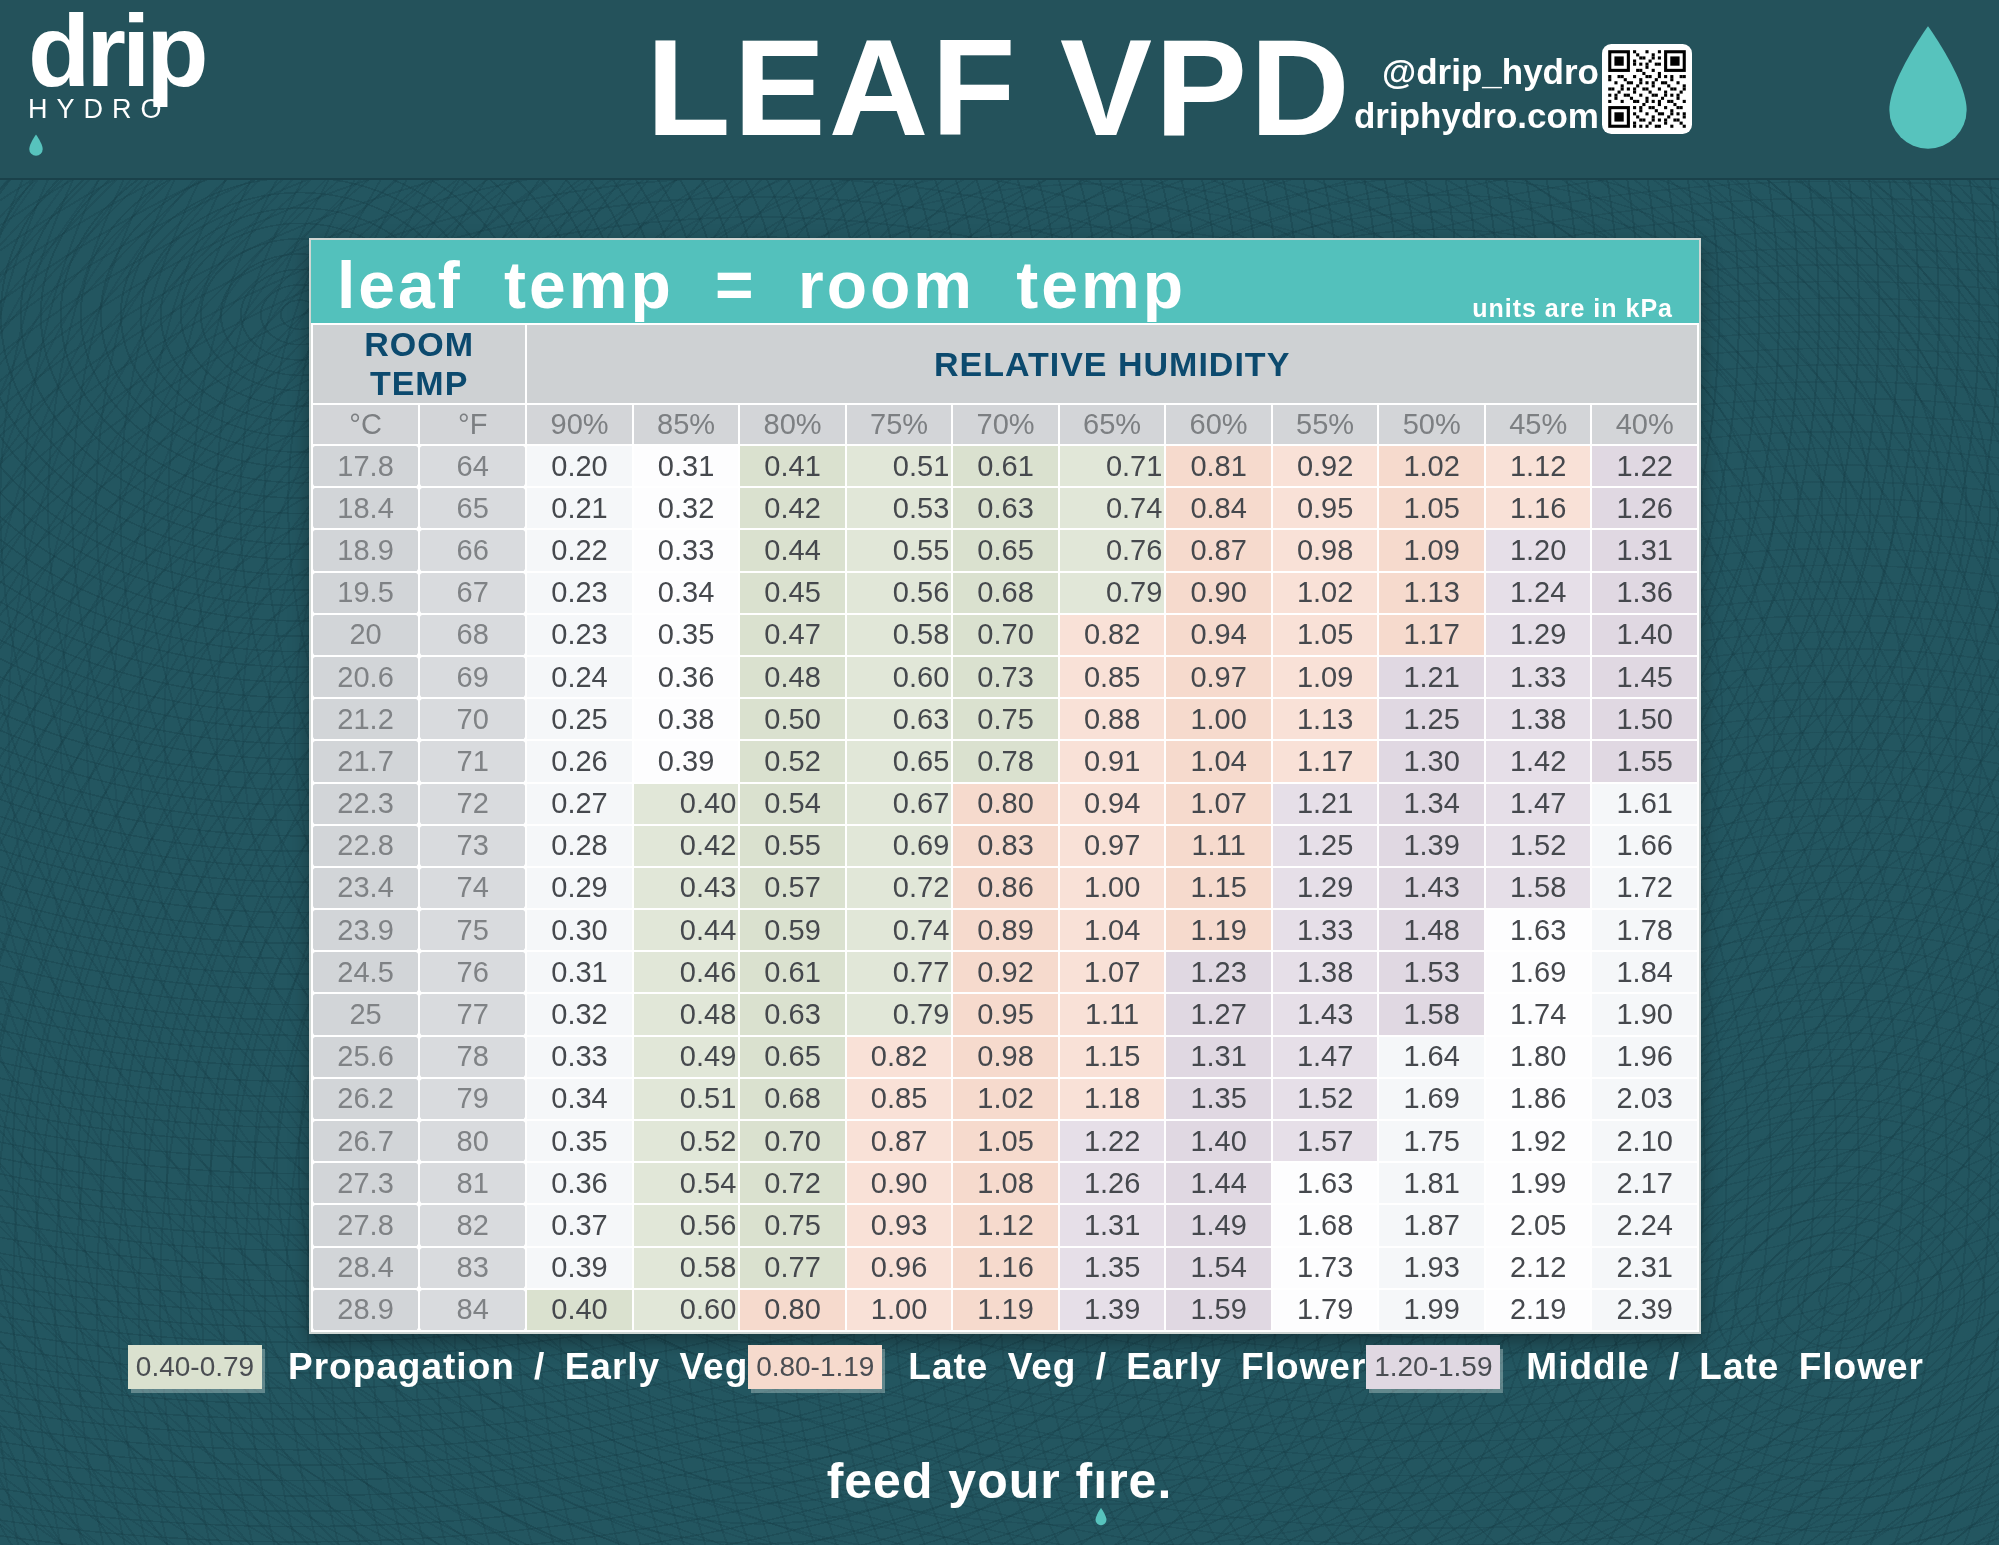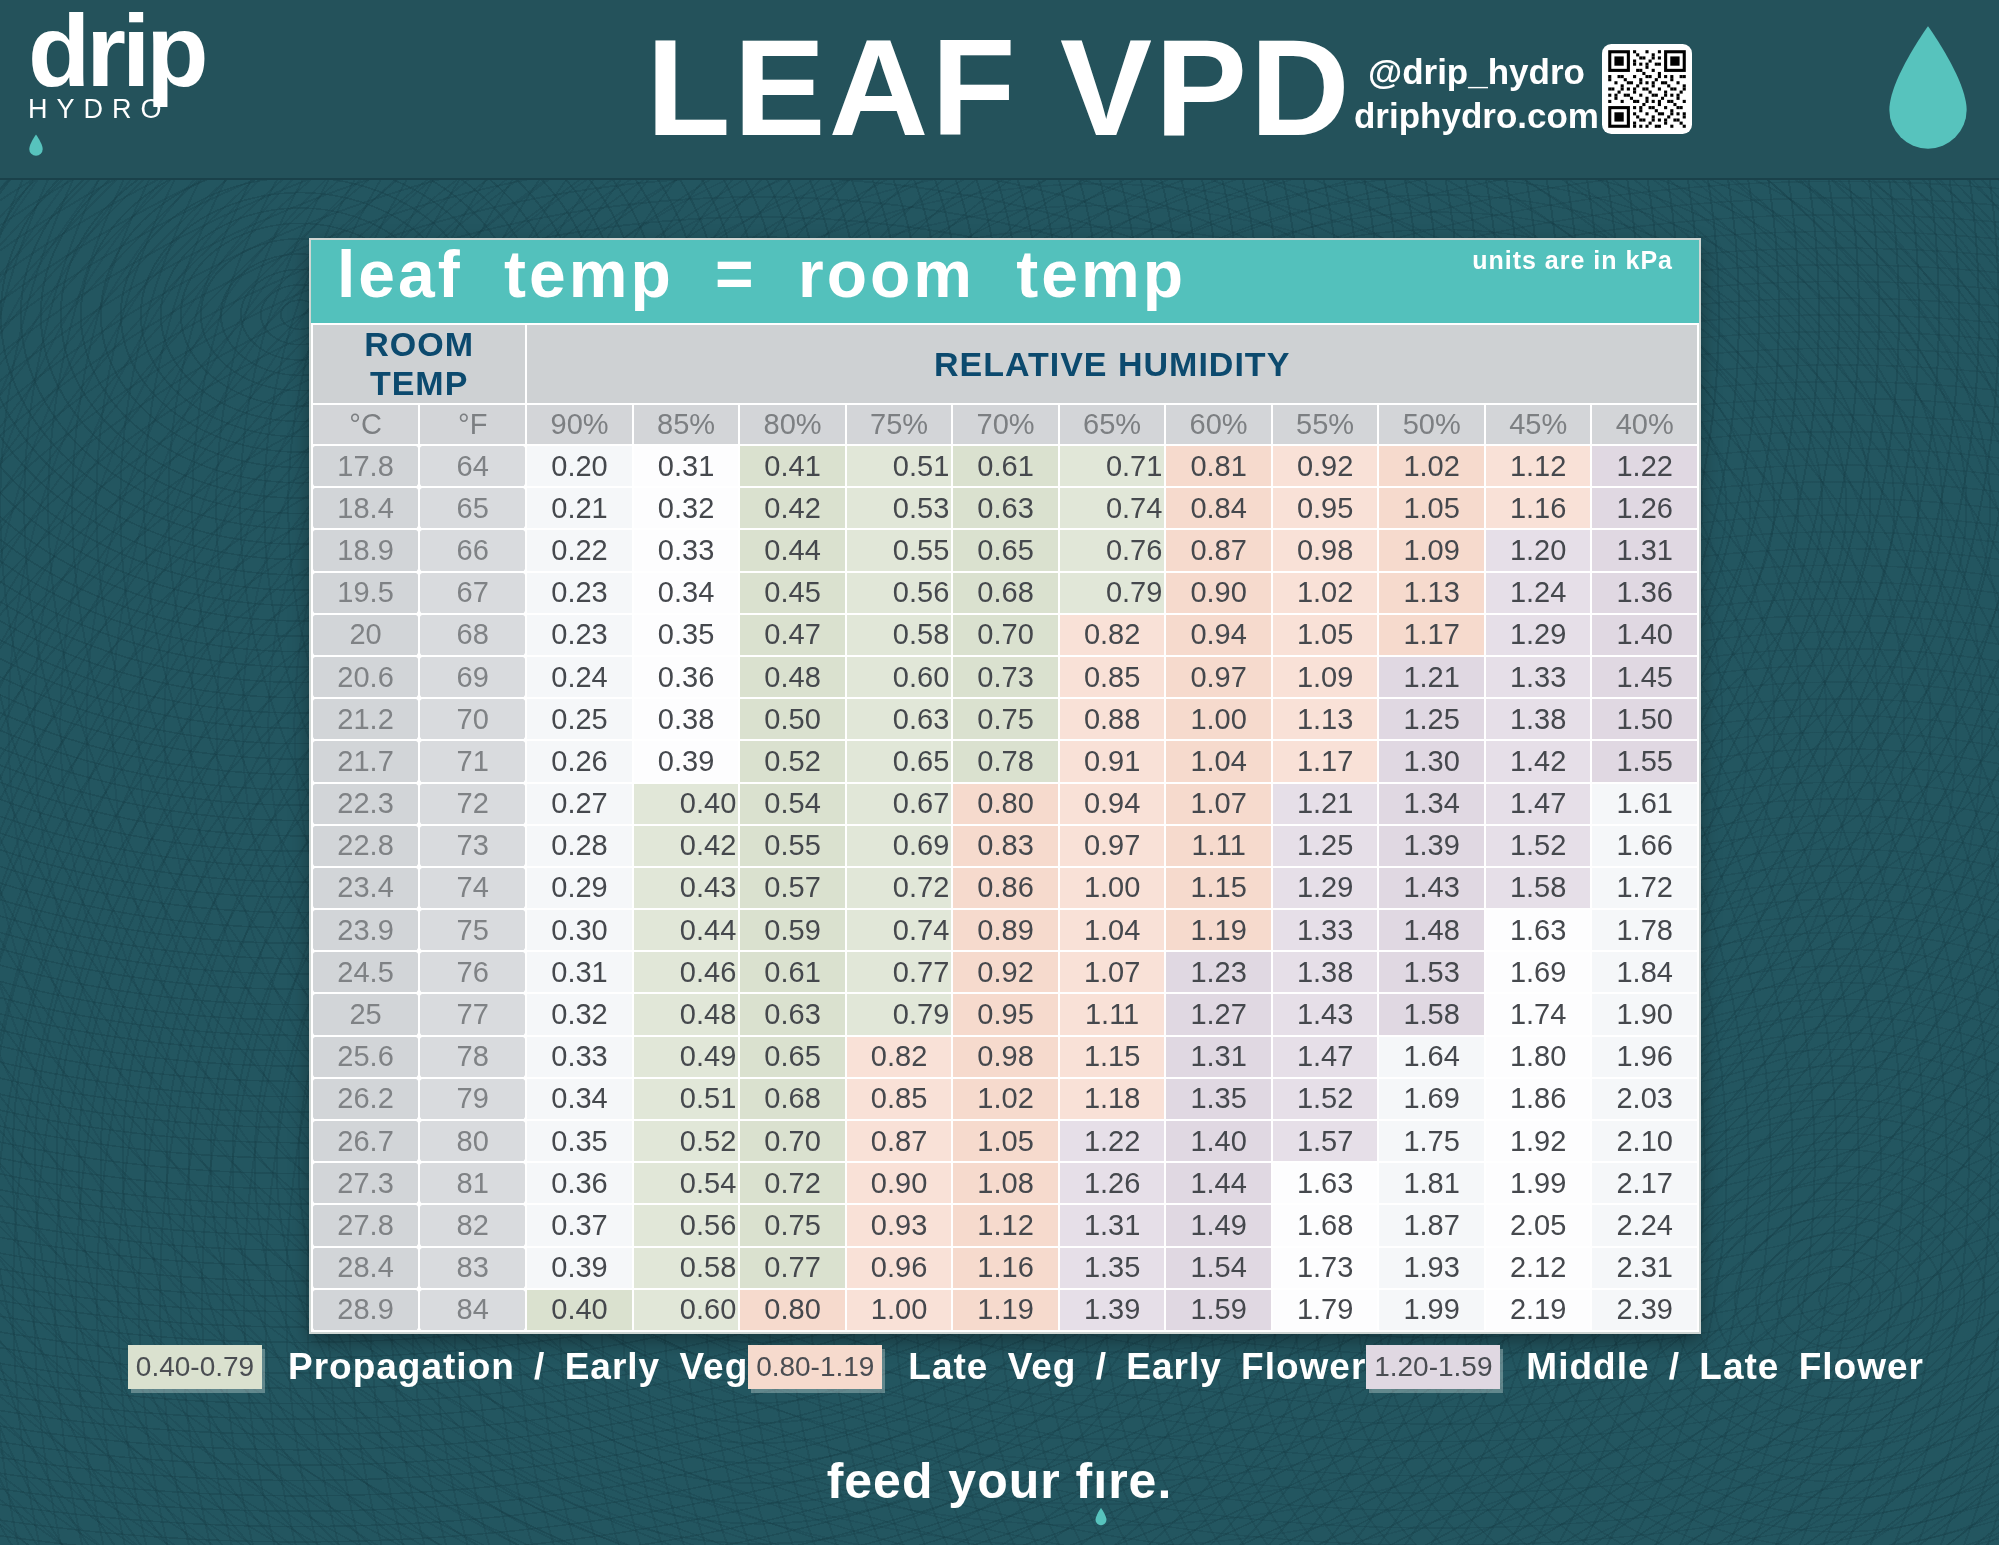--- a/index.html
+++ b/index.html
@@ -25,27 +25,27 @@
   
   .topbar{left:0;top:0;width:1999px;height:178px;background:#24525b;border-bottom:2px solid rgba(10,35,43,.35);}
   .logo{position:absolute;left:28px;top:0;color:#fff;}
   .logo-main{font-size:102px;font-weight:700;letter-spacing:-4px;line-height:1.0;}
   .logo-sub{display:flex;align-items:flex-start;gap:8px;margin-top:-8px;flex-direction:column;}
   .logo-sub-text{font-size:27px;letter-spacing:9px;font-weight:400;color:#fff;}
   .page-title{
     position:absolute;left:50%;top:18px;transform:translateX(-50%);
     color:#fff;font-size:138px;font-weight:700;letter-spacing:3px;white-space:nowrap;line-height:1;
   }
-  .handle-block{position:absolute;right:400px;top:50px;text-align:center;color:#fff;font-weight:700;font-size:35px;line-height:1.25;}
+  .handle-block{position:absolute;right:400px;top:50px;text-align:right;color:#fff;font-weight:700;font-size:35px;line-height:1.25;}
   .qr{position:absolute;left:1602px;top:44px;width:90px;height:90px;}
   .corner-drop{position:absolute;left:1882px;top:18px;width:92px;height:138px;}
 
   
   .sheet{left:309px;top:238px;width:1388px;border:2px solid #cfd6d3;box-shadow:0 8px 18px rgba(0,0,0,.35);}
-  .banner{height:83px;background:#53c1bc;display:flex;align-items:flex-start;justify-content:space-between;padding:0 26px;box-sizing:border-box;}
+  .banner{height:83px;background:#53c1bc;display:flex;align-items:flex-end;justify-content:space-between;padding:0 26px;box-sizing:border-box;}
   .banner-title{color:#fff;font-size:66px;font-weight:700;letter-spacing:3px;word-spacing:20px;white-space:nowrap;margin-top:-4px;}
   .banner-units{color:#fff;font-size:25px;font-weight:700;letter-spacing:1px;margin-top:6px;white-space:nowrap;}
 
   table.vpd{border-collapse:collapse;table-layout:fixed;width:100%;background:#fff;}
   table.vpd th, table.vpd td{
     border:2px solid #fff;box-sizing:border-box;text-align:center;vertical-align:middle;padding:0;
   }
   tr.grp th{height:55px;background:#ced1d3;color:#0c4a6e;font-size:34px;font-weight:700;letter-spacing:1px;}
   tr.units th{height:41px;background:#d3d5d8;color:#7c7f82;font-size:29px;font-weight:400;}
   tbody td{height:42.2px;font-size:29px;color:#45484d;}

